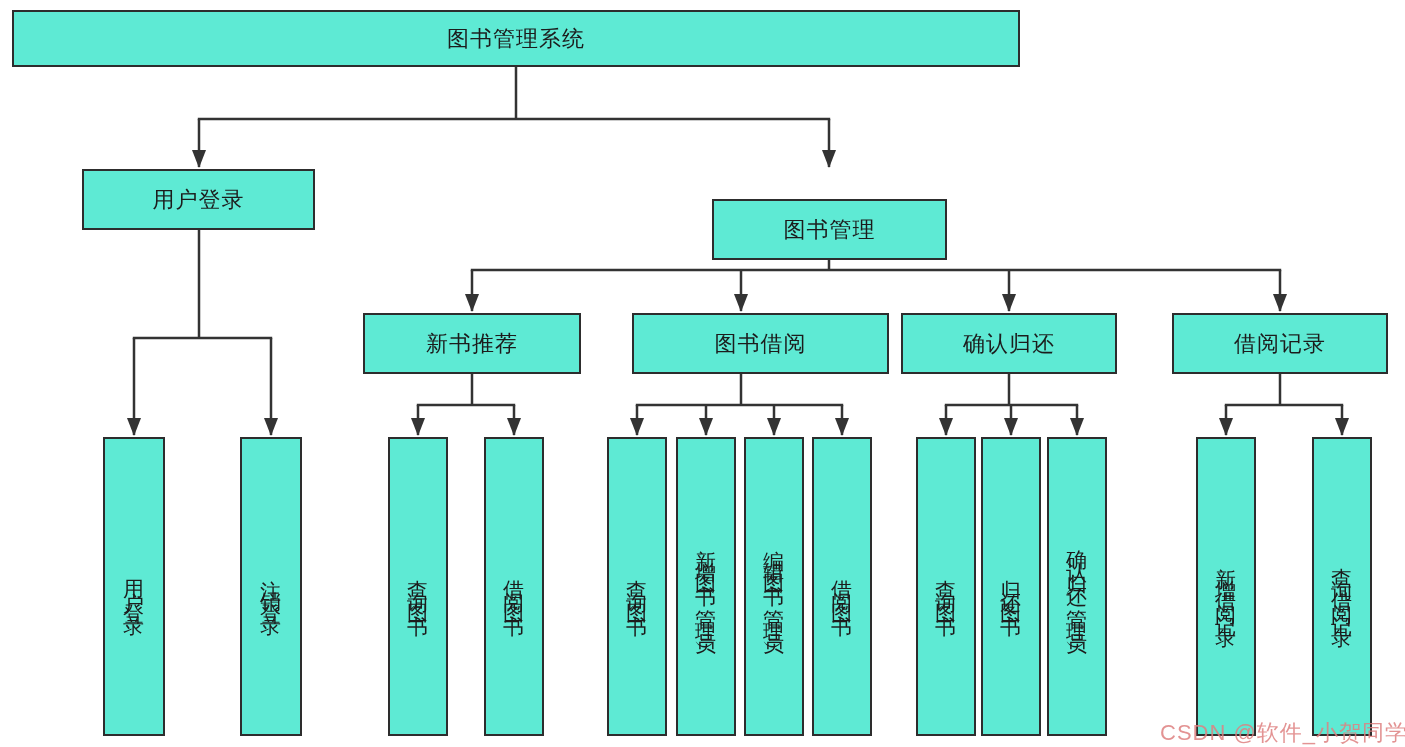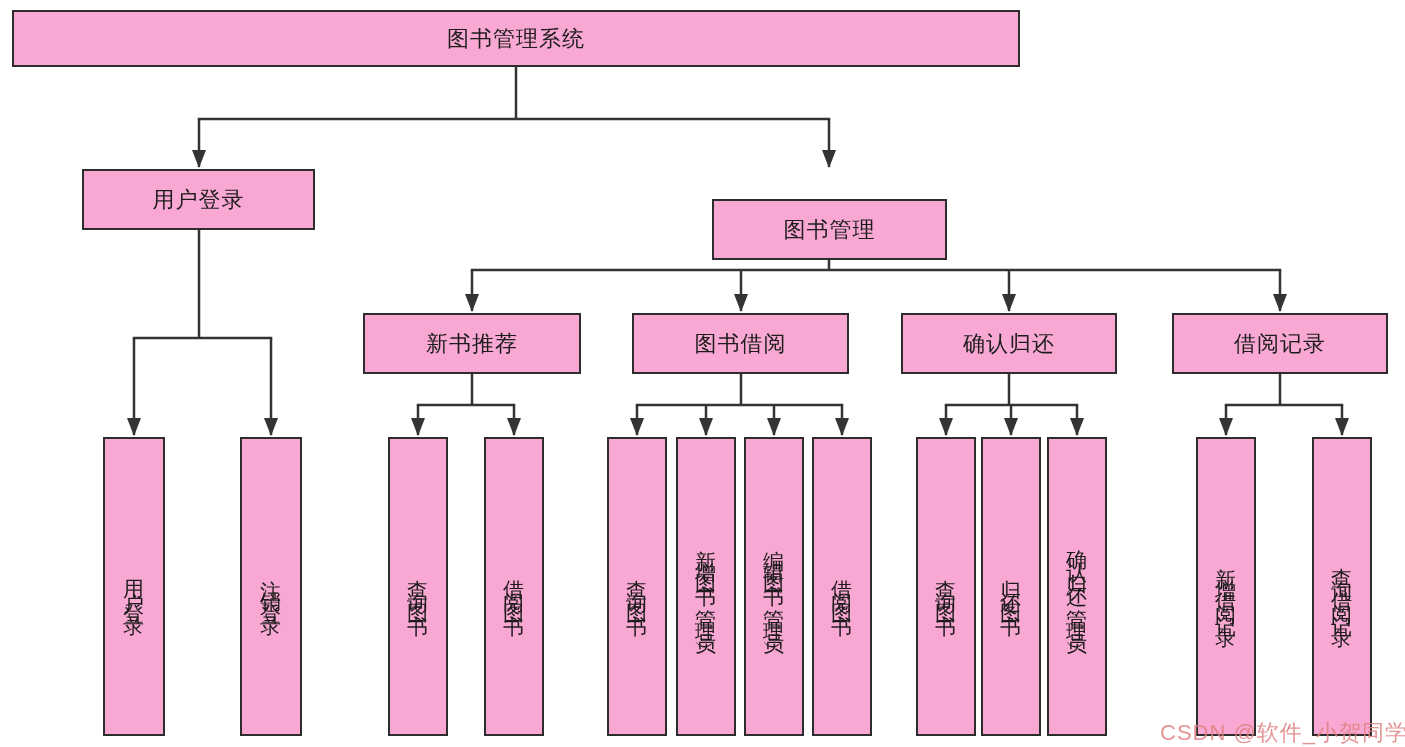--- a/index.html
+++ b/index.html
@@ -8,21 +8,21 @@
     width: 1405px;
     height: 747px;
     background: #ffffff;
     font-family: "Liberation Sans", sans-serif;
     overflow: hidden;
   }
   #wires { position: absolute; left: 0; top: 0; z-index: 1; }
   .node {
     position: absolute;
     box-sizing: border-box;
-    background: #f9a8d4;
+    background: #5eead4;
     border: 2.5px solid #2d2d2d;
     display: flex;
     align-items: center;
     justify-content: center;
     color: #1c1c1c;
     z-index: 2;
   }
   .node.h span {
     font-size: 22px;
     letter-spacing: 1px;
@@ -109,21 +109,21 @@
   <div class="node h" style="left:82px; top:169px; width:233px; height:61px;">
     <span>用户登录</span>
   </div>
   <div class="node h" style="left:712px; top:169px; width:235px; height:61px;margin-top:30px;">
     <span>图书管理</span>
   </div>
 
   <div class="node h" style="left:363px; top:313px; width:218px; height:61px;">
     <span>新书推荐</span>
   </div>
-  <div class="node h" style="left:632px; top:313px; width:217px; height:61px;">
+  <div class="node h" style="left:632px; top:313px; width:257px; height:61px;">
     <span>图书借阅</span>
   </div>
   <div class="node h" style="left:901px; top:313px; width:216px; height:61px;">
     <span>确认归还</span>
   </div>
   <div class="node h" style="left:1172px; top:313px; width:216px; height:61px;">
     <span>借阅记录</span>
   </div>
 
   <div class="node v" style="left:103px; top:437px; width:62px; height:299px;">

